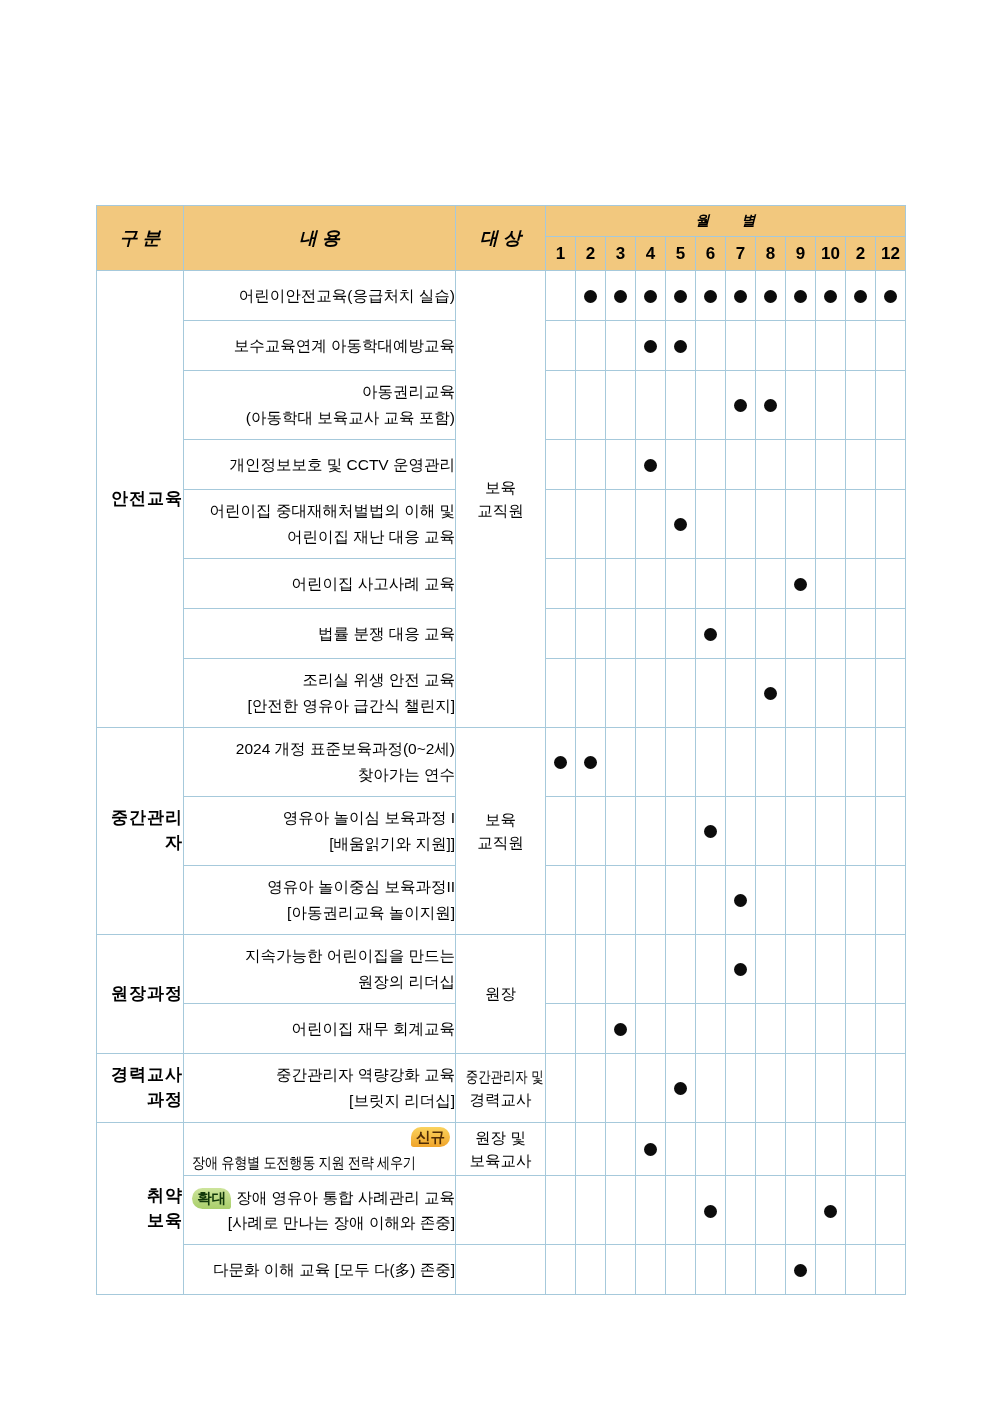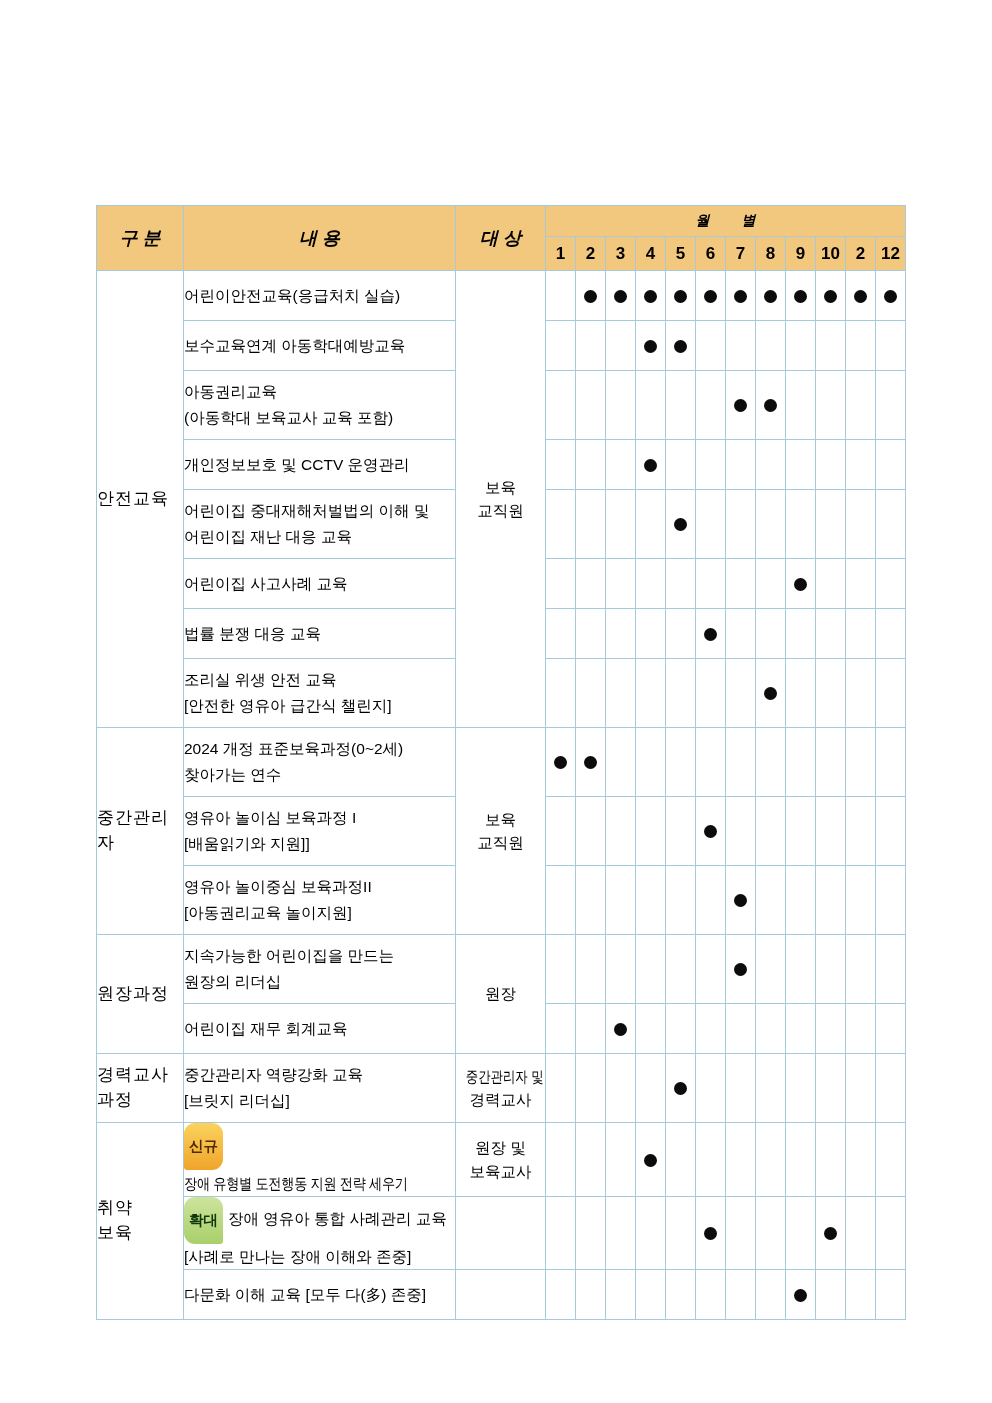--- a/index.html
+++ b/index.html
@@ -32,40 +32,40 @@
     text-align:center;vertical-align:middle;
   }
   tr.hrow1{height:31px;font-style:italic;}
   tr.hrow2{height:34px;}
   tr.hrow2 th{font-size:17px;font-weight:600;}
   th.monthly{letter-spacing:14px;text-indent:14px;font-size:14px;}
 
   tbody tr{height:50px;}
   tbody tr.tall{height:69px;}
   td.cat{
-    font-weight:normal;font-size:17px;text-align:left;
+    font-weight:bold;font-size:17px;text-align:right;
     vertical-align:middle;line-height:1.45;letter-spacing:1px;
   }
   td.content-cell{
-    text-align:left;vertical-align:middle;
+    text-align:right;vertical-align:middle;
     font-size:15.5px;line-height:1.65;padding:3px 4px 3px 9px;
   }
   td.target-cell{
     text-align:center;vertical-align:middle;
     font-size:15.5px;line-height:1.5;
   }
   td.mc{text-align:center;vertical-align:middle;}
   .dot{
     display:inline-block;width:13px;height:13px;border-radius:50%;
     background:#0c0c0c;vertical-align:middle;
   }
 
   .badge{
     display:inline-block;font-weight:bold;font-size:14.5px;
-    padding:16px 5px;margin-right:5px;vertical-align:middle;line-height:1;
+    padding:3px 5px;margin-right:5px;vertical-align:middle;line-height:1;
   }
   .badge-new{
     background:linear-gradient(180deg,#fad35e,#f0a42a);
     color:#4f2c05;border-radius:11px 11px 11px 3px;
   }
   .badge-exp{
     background:linear-gradient(180deg,#cde49c,#a9cf6b);
     color:#11380a;border-radius:11px 11px 3px 11px;
   }
   .squish{

